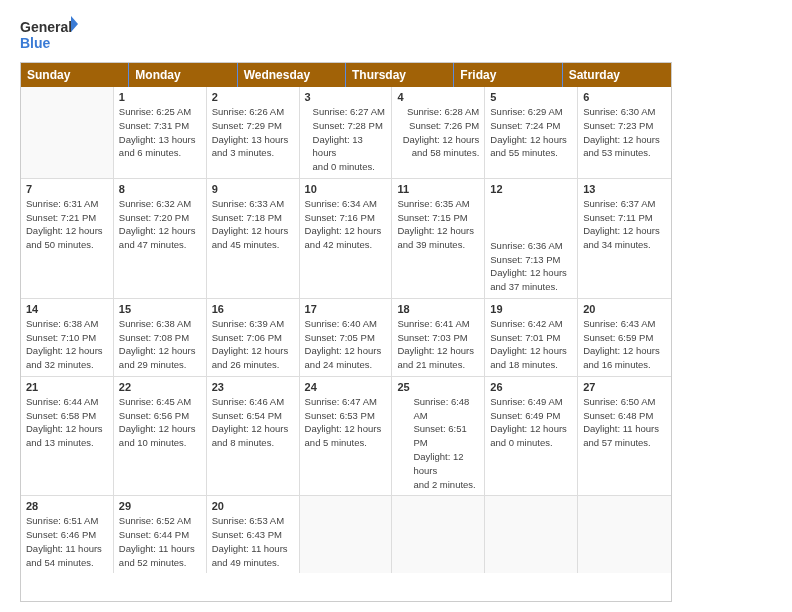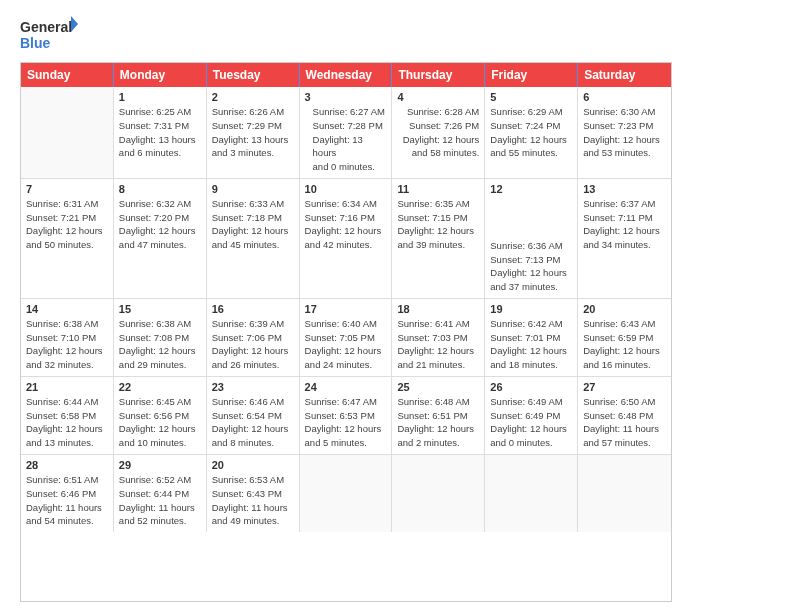--- a/index.html
+++ b/index.html
@@ -41,22 +41,22 @@
       font-size: 14px;
       font-weight: normal;
       color: #555;
     }
     .calendar {
       border: 1px solid #ccc;
       flex: 1;
     }
     .cal-header-row {
       display: grid;
-      grid-template-columns: repeat(7, 1fr);
-      background: #ef4444;
+      grid-template-columns: repeat(6, 1fr);
+      background: #a16207;
     }
     .cal-header-cell {
       color: #fff;
       font-size: 12px;
       font-weight: bold;
       padding: 5px 6px;
       text-align: left;
       border-right: 1px solid #5a8be0;
     }
     .cal-header-cell:last-child {
@@ -118,21 +118,20 @@
     <div class="title-section">
       <h1></h1>
       <h2></h2>
     </div>
   </div>
 
   <div class="calendar">
     <div class="cal-header-row">
     <div class="cal-header-cell">Sunday</div>
         <div class="cal-header-cell">Monday</div>
-        <div class="cal-header-cell">Tuesday</div>
         <div class="cal-header-cell">Wednesday</div>
         <div class="cal-header-cell">Thursday</div>
         <div class="cal-header-cell">Friday</div>
         <div class="cal-header-cell">Saturday</div>
       </div>
     <div class="cal-body">
     <div class="cal-row cal-row-1">
           <div class="cal-cell empty"></div>
           <div class="cal-cell">
             <span class="day-num">1</span>
@@ -303,21 +302,21 @@
           </div>
           <div class="cal-cell">
             <span class="day-num">24</span>
             <div class="sun-info" style="white-space: pre-line;">Sunrise: 6:47 AM
 Sunset: 6:53 PM
 Daylight: 12 hours
 and 5 minutes.</div>
           </div>
           <div class="cal-cell">
             <span class="day-num">25</span>
-            <div class="sun-info" style="white-space: pre-line;">Sunrise: 6:48 AM
+            <div class="sun-info" style="white-space: pre-line; margin-left: 16px;">Sunrise: 6:48 AM
 Sunset: 6:51 PM
 Daylight: 12 hours
 and 2 minutes.</div>
           </div>
           <div class="cal-cell">
             <span class="day-num">26</span>
             <div class="sun-info" style="white-space: pre-line;">Sunrise: 6:49 AM
 Sunset: 6:49 PM
 Daylight: 12 hours
 and 0 minutes.</div>

